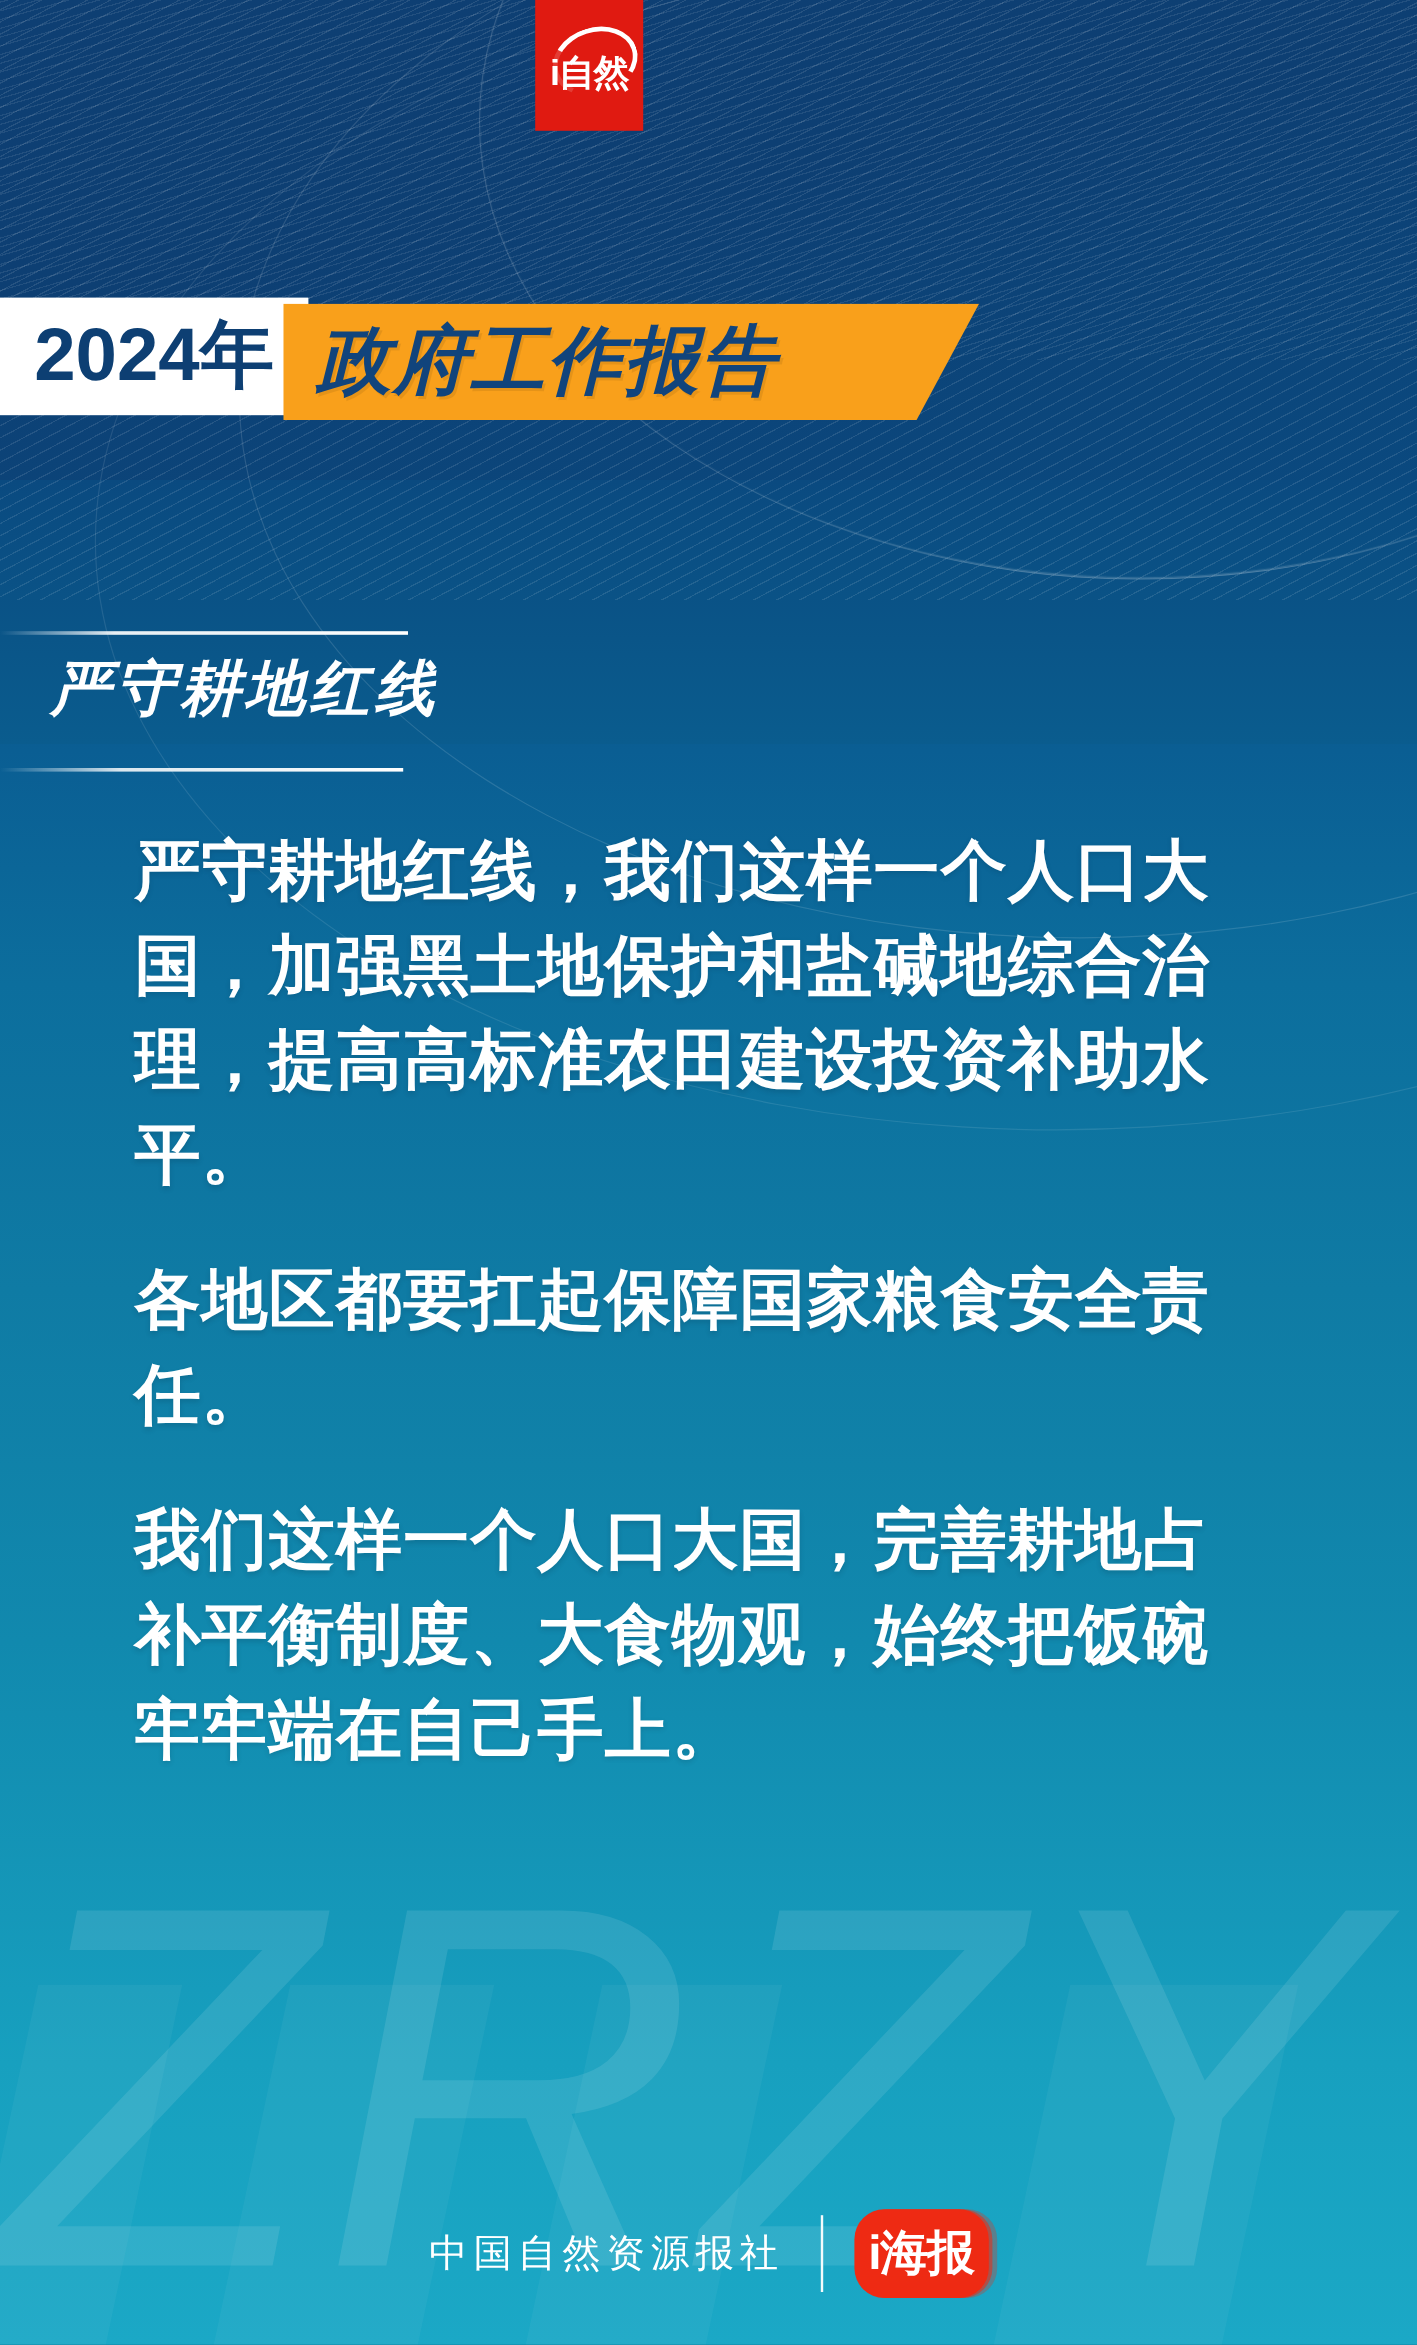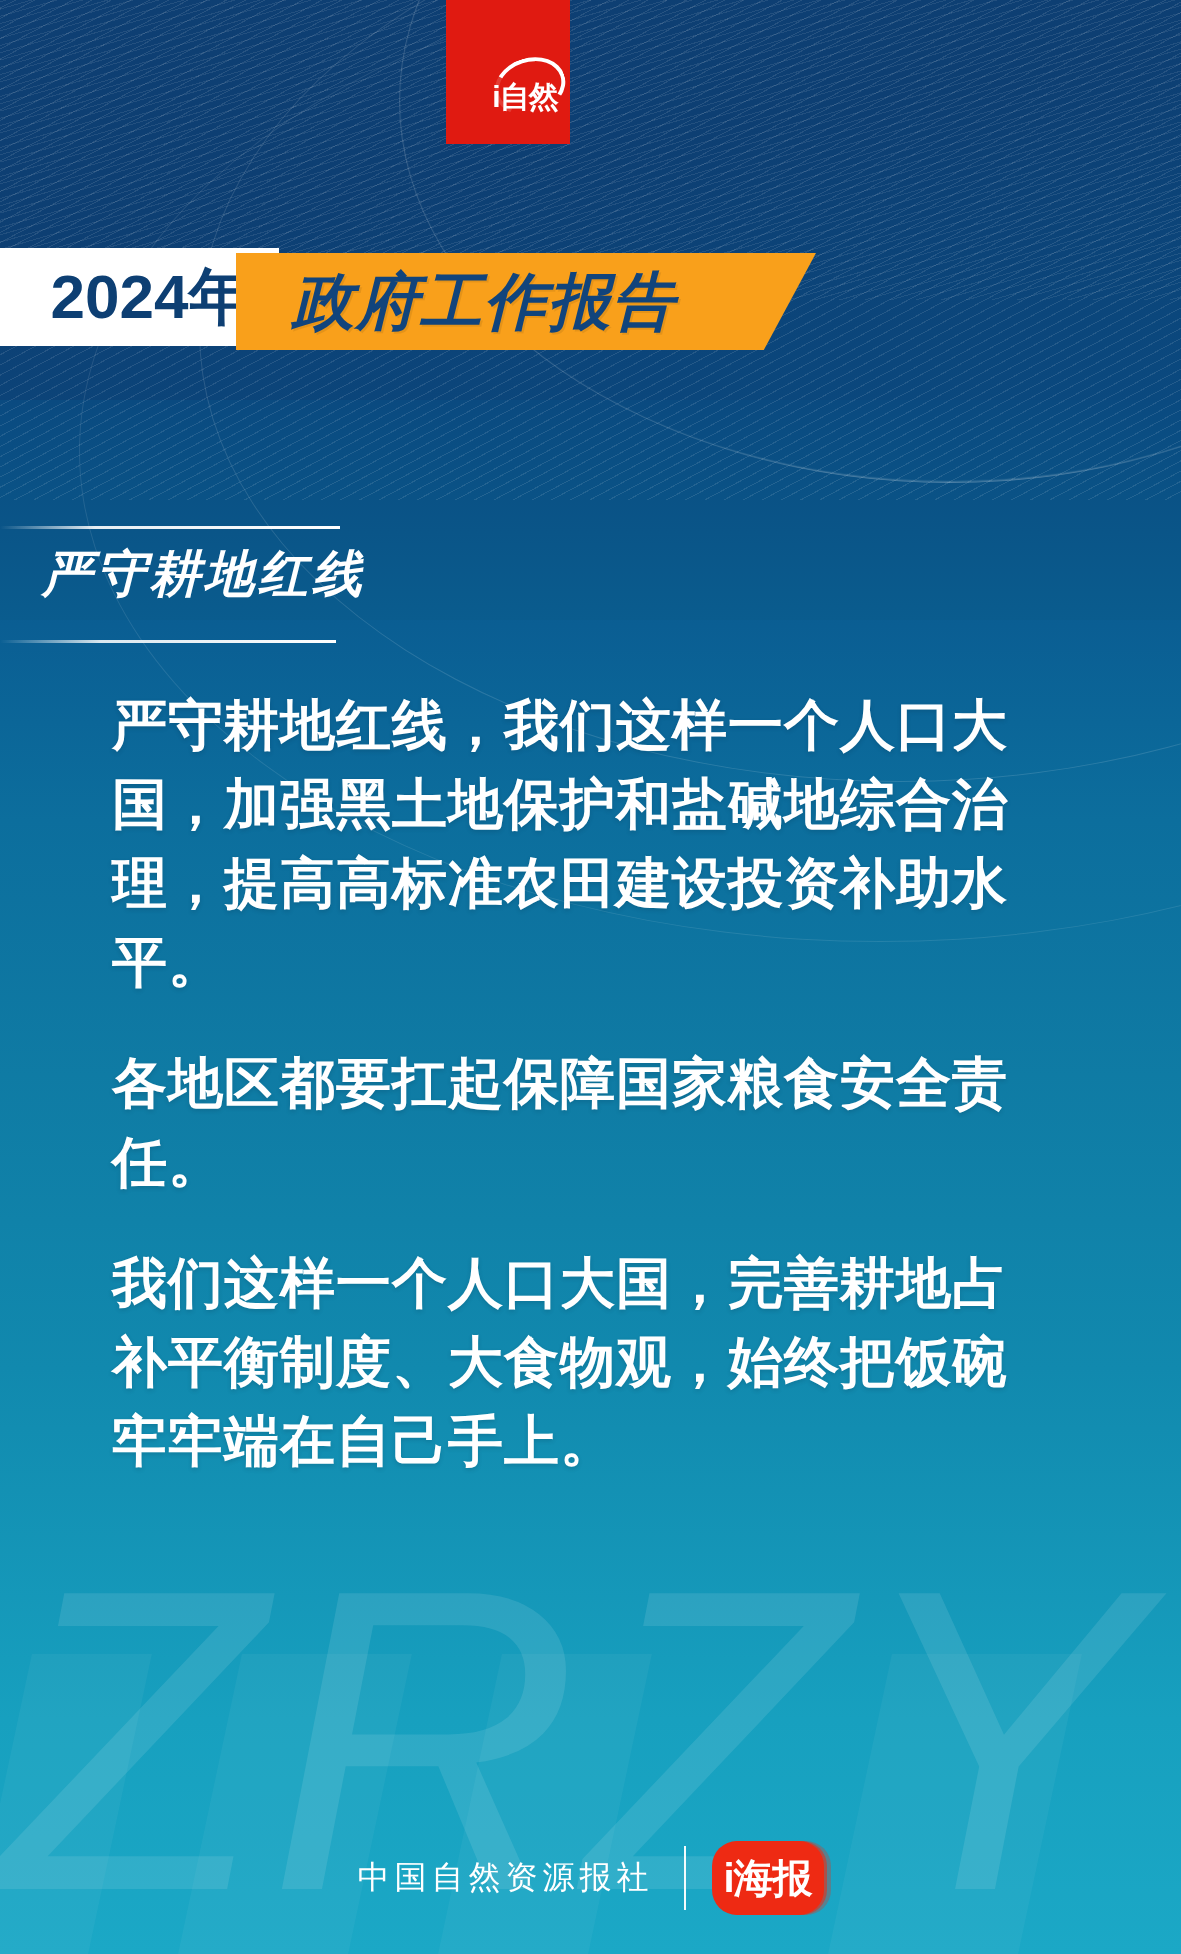--- a/index.html
+++ b/index.html
@@ -79,59 +79,59 @@
     color:rgba(255,255,255,0.10);
     white-space:nowrap;
     user-select:none;pointer-events:none;
   }
   
   .band{position:absolute;bottom:0;height:300px;background:rgba(255,255,255,0.045);
     transform:skewX(-12deg);pointer-events:none;}
 
   
   .logo-box{
-    position:absolute;left:446px;top:0;width:90px;height:144px;
+    position:absolute;left:446px;top:0;width:90px;height:109px;
     background:#e01a11;
-    display:flex;align-items:flex-end;justify-content:flex-end;padding-left:34px;
+    display:flex;align-items:flex-end;justify-content:flex-end;
   }
   .logo-inner{position:relative;width:90px;height:114px;}
   .logo-arc{
     position:absolute;left:14px;top:28px;width:64px;height:48px;
     border:4px solid #ffffff;border-radius:50%;
     border-bottom-color:transparent;border-left-color:rgba(255,255,255,0.15);
     transform:rotate(-18deg);
   }
   .logo-text{
     position:absolute;left:0;top:52px;width:90px;text-align:center;
     color:#fff;font-weight:bold;font-size:30px;line-height:30px;
     font-family:"Liberation Sans","DejaVu Sans",sans-serif;
     letter-spacing:-1px;
   }
 
   
   .year-box{
     position:absolute;left:0;top:248px;width:257px;height:98px;
     background:#ffffff;
-    display:flex;align-items:center;justify-content:center;padding-left:22px;
+    display:flex;align-items:center;justify-content:center;
   }
   .year-text{
     color:#0d3f73;font-weight:bold;font-size:62px;line-height:62px;
     letter-spacing:0px;
     font-family:"Liberation Sans","DejaVu Sans",sans-serif;
   }
 
   
   .banner{
     position:absolute;left:236px;top:253px;width:580px;height:97px;
     background:#f9a01b;
     clip-path:polygon(0 0, 100% 0, 91% 100%, 0 100%);
     display:flex;align-items:center;
   }
   .banner-text{
-    margin-left:56px;
+    margin-left:28px;
     color:#11447c;font-weight:bold;font-style:italic;
     font-size:62px;line-height:64px;letter-spacing:2px;
     font-family:"Liberation Sans","DejaVu Sans",sans-serif;
     text-shadow:2px 2px 0 rgba(0,0,0,0.08);
   }
 
   
   .sec{position:absolute;left:0;top:526px;width:420px;}
   .sec-rule-top{
     position:absolute;left:0;top:0;width:340px;height:3px;

